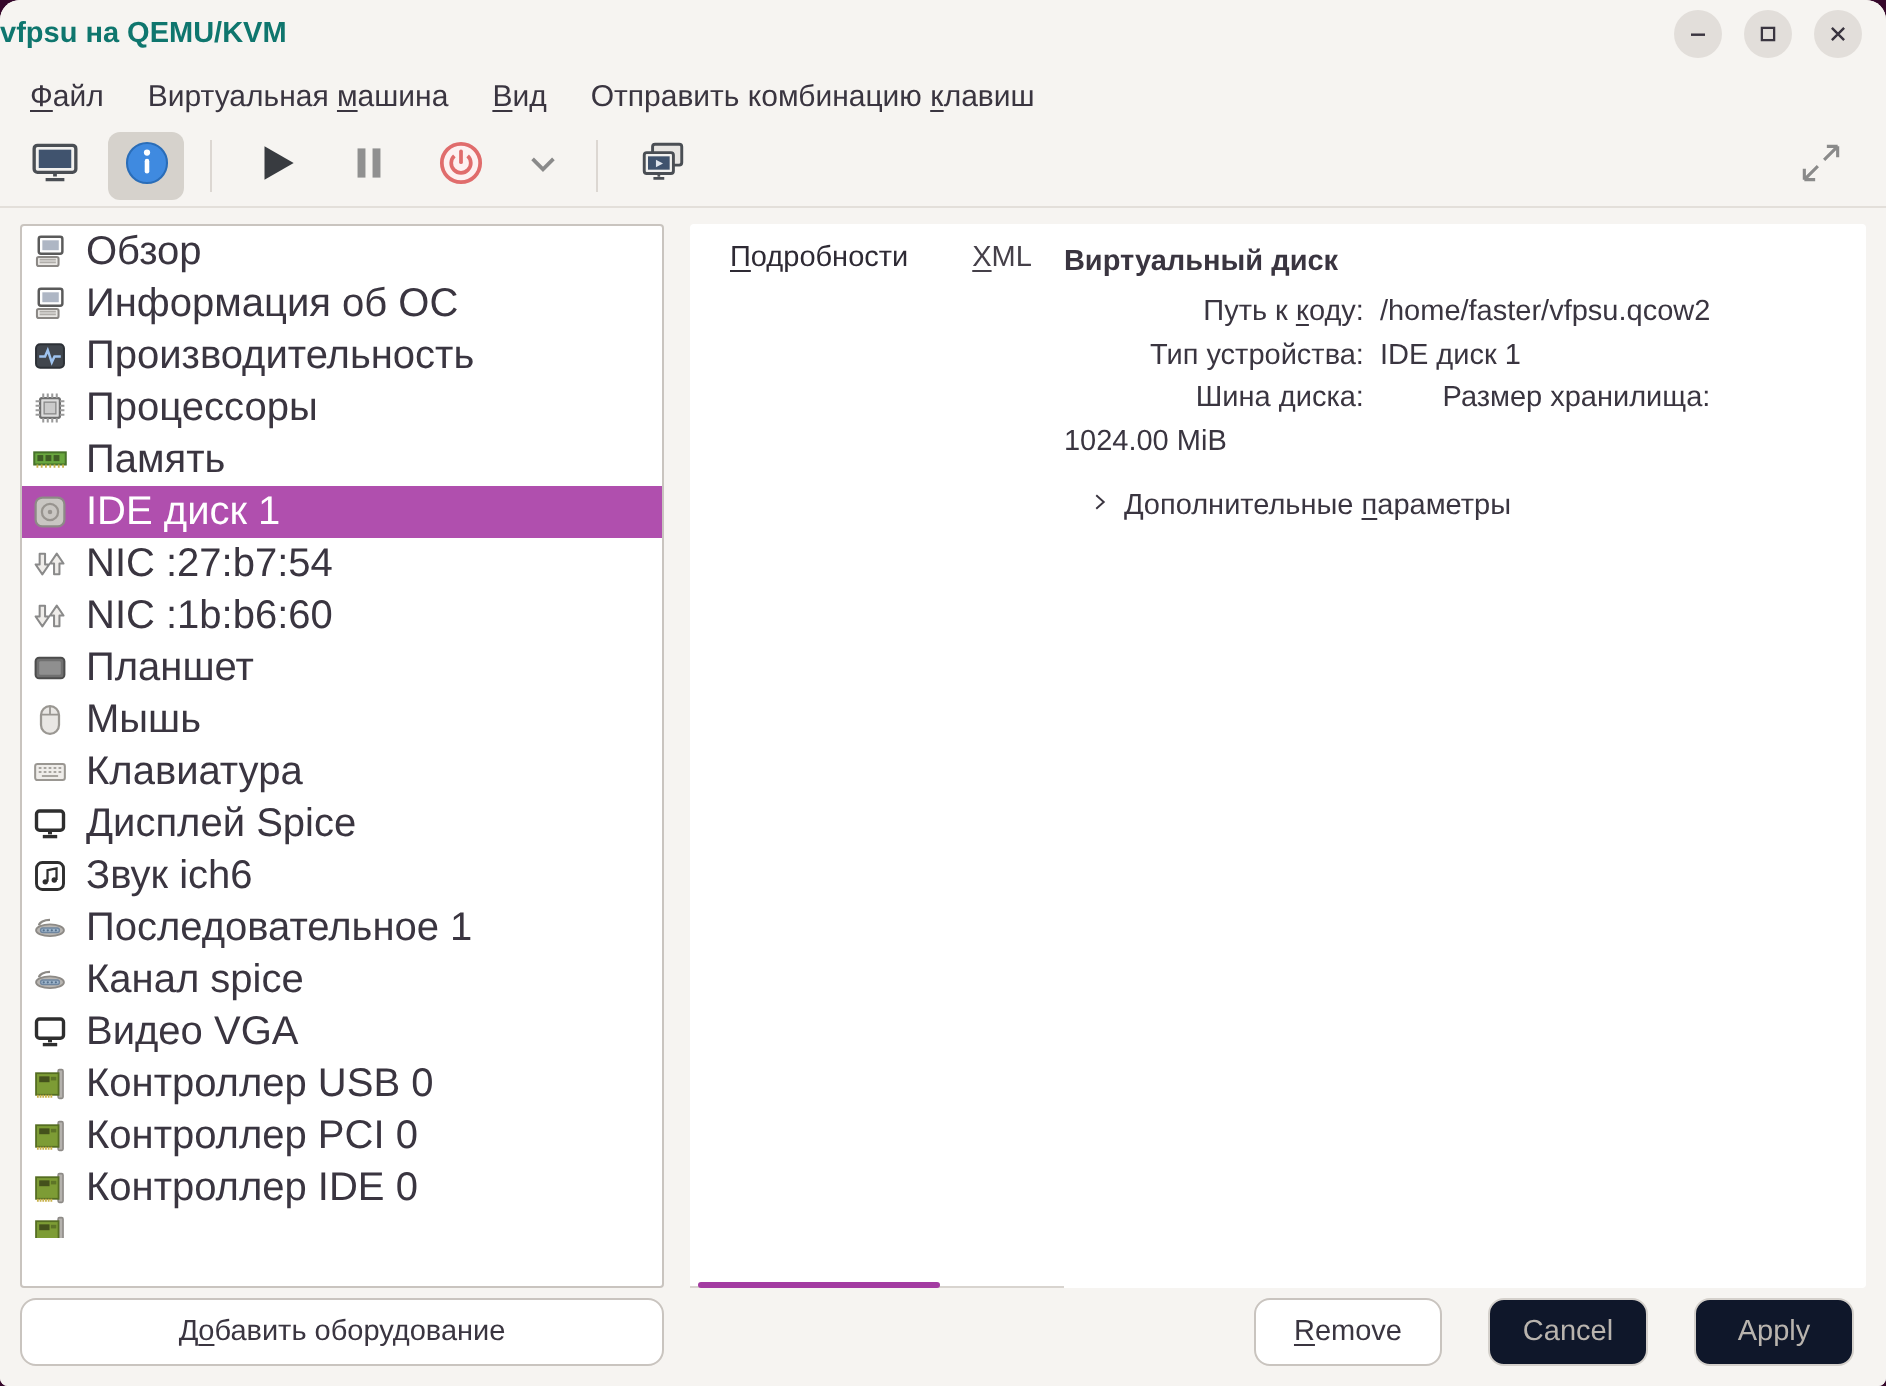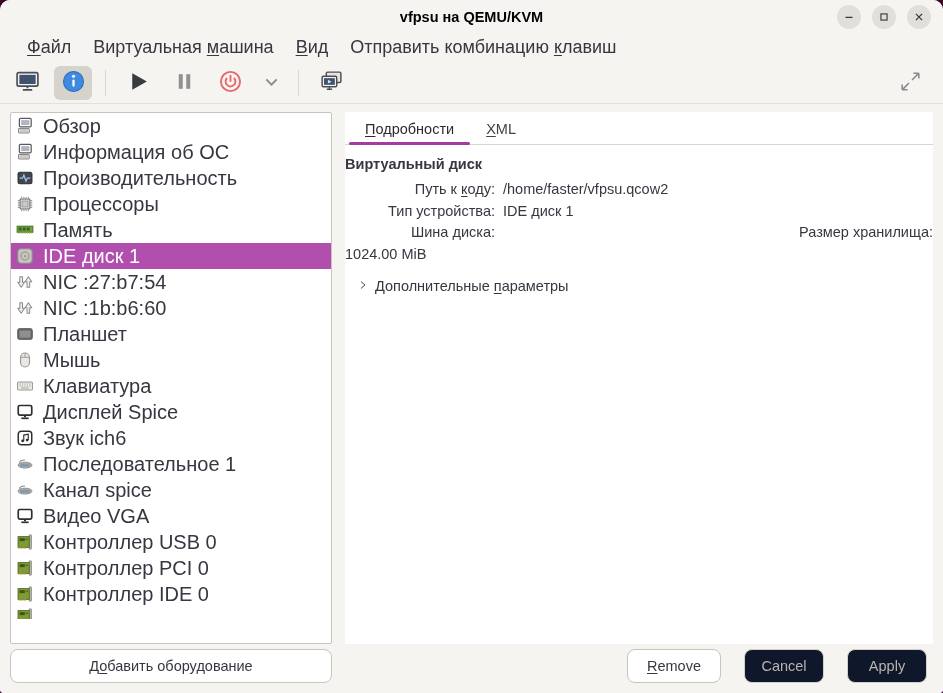--- a/index.html
+++ b/index.html
@@ -19,37 +19,37 @@
     position:relative;
   }
   
   .titlebar {
     height:34px; flex:0 0 34px;
     display:flex; align-items:center;
     position:relative;
     background:#f6f4f1;
   }
   .title {
-    position:absolute; left:0; right:0; text-align:center;
-    font-weight:bold; font-size:14.5px; color:#000000;
+    position:absolute; left:0; right:0; 
+    font-weight:bold; font-size:14.5px; color:#0f766e;
   }
   .win-controls {
     margin-left:auto; display:flex; gap:11px; padding-right:12px; z-index:2;
   }
   .wc {
     width:24px; height:24px; border-radius:50%;
     background:#e2deda; display:flex; align-items:center; justify-content:center;
     cursor:default;
   }
   .wc svg { width:14px; height:14px; }
   
   .menubar {
     height:28px; flex:0 0 28px;
-    display:flex; align-items:flex-start;
-    padding:0 16px; font-size:18px;
+    display:flex; align-items:center;
+    padding:0 4px; font-size:15px;
   }
   .menu-item { padding:3px 11px; border-radius:4px; white-space:nowrap; }
   u { text-decoration-thickness:1px; text-underline-offset:2px; }
   
   .toolbar {
     height:42px; flex:0 0 42px;
     display:flex; align-items:center;
     padding:0 8px; gap:8px;
     border-bottom:1px solid #e3dfda;
   }
@@ -78,21 +78,21 @@
   .row {
     height:26px; display:flex; align-items:center; gap:9px;
     padding-left:5px; font-size:20px; white-space:nowrap;
   }
   .row.selected { background:var(--selection,#b04fae); color:#ffffff; }
   .row.partial { height:12px; align-items:flex-start; overflow:hidden; }
   .ic { width:18px; height:18px; flex:0 0 18px; display:block; }
   
   .panel {
     flex:1 1 auto; background:#ffffff; min-width:0;
-    display:flex; flex-direction:column;
+    display:flex; flex-direction:row;
     border-radius:2px;
   }
   .tabbar {
     display:flex; padding-left:4px;
     border-bottom:1px solid #d8d4cf;
     flex:0 0 auto;
   }
   .tab {
     padding:9px 16px 7px; font-size:14.5px; position:relative; color:#454049;
   }

